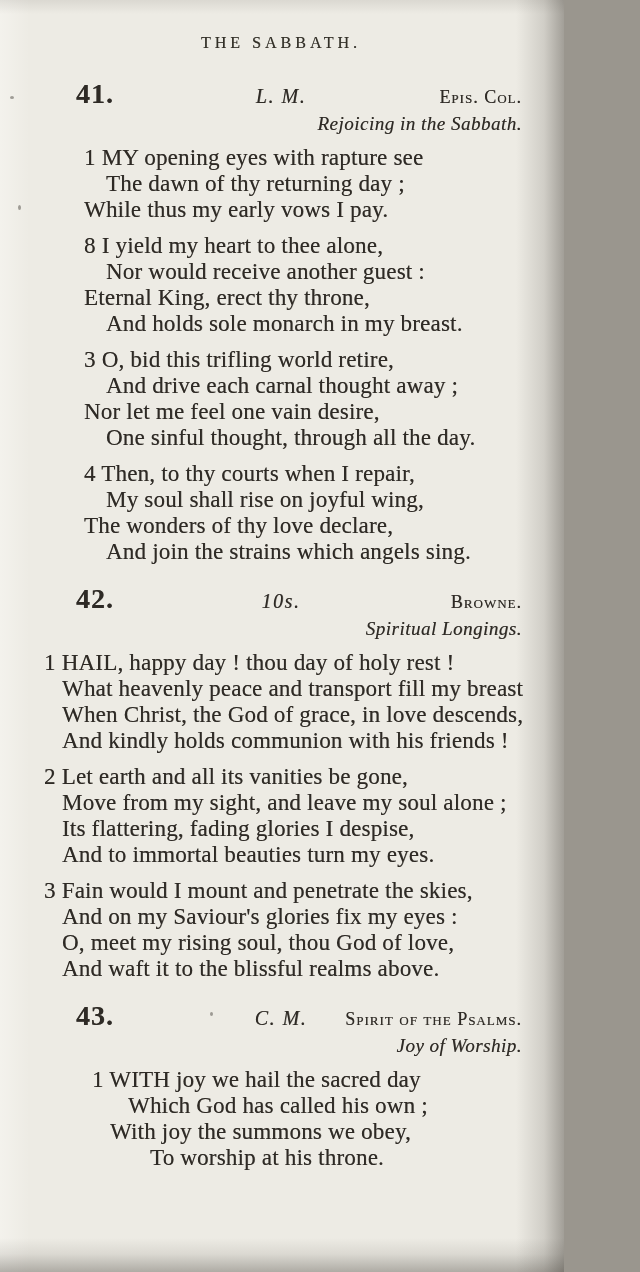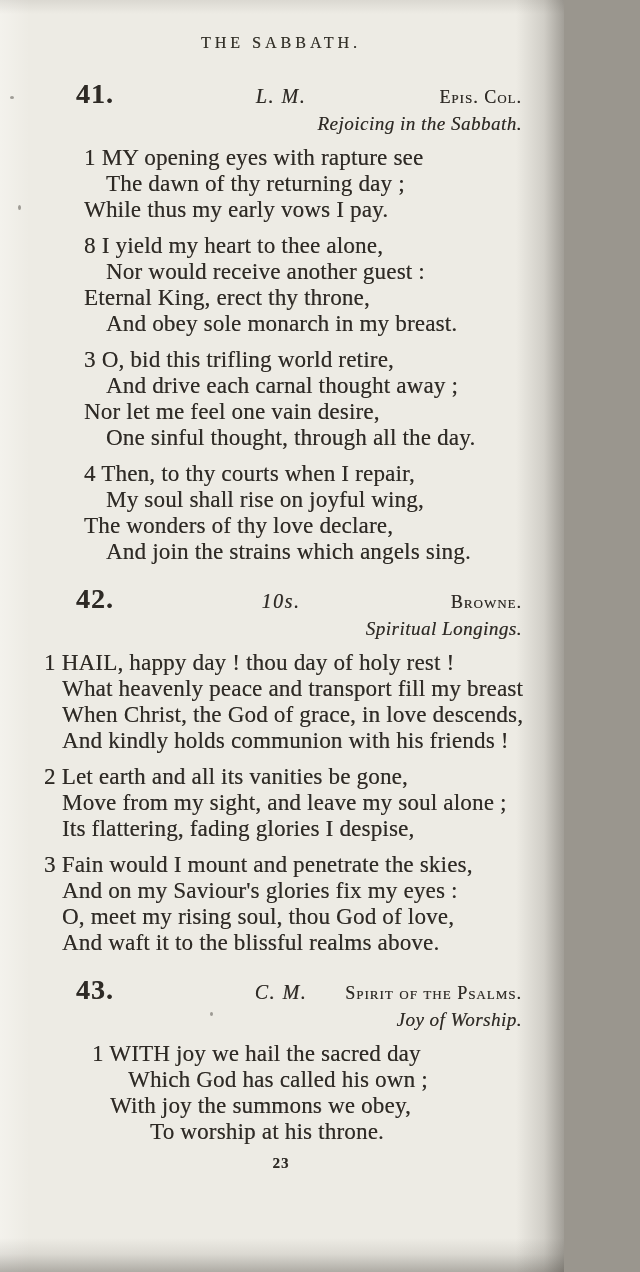--- a/index.html
+++ b/index.html
@@ -117,21 +117,21 @@
 
     <div class="verse">
       <div class="line">1 MY opening eyes with rapture see</div>
       <div class="line">The dawn of thy returning day ;</div>
       <div class="line">While thus my early vows I pay.</div>
     </div>
     <div class="verse">
       <div class="line">8 I yield my heart to thee alone,</div>
       <div class="line">Nor would receive another guest :</div>
       <div class="line">Eternal King, erect thy throne,</div>
-      <div class="line">And obey sole monarch in my breast.</div>
+      <div class="line">And holds sole monarch in my breast.</div>
     </div>
     <div class="verse">
       <div class="line">3 O, bid this trifling world retire,</div>
       <div class="line">And drive each carnal thought away ;</div>
       <div class="line">Nor let me feel one vain desire,</div>
       <div class="line">One sinful thought, through all the day.</div>
     </div>
     <div class="verse">
       <div class="line">4 Then, to thy courts when I repair,</div>
       <div class="line">My soul shall rise on joyful wing,</div>
@@ -151,20 +151,21 @@
     <div class="verse">
       <div class="line">1 HAIL, happy day ! thou day of holy rest !</div>
       <div class="line">What heavenly peace and transport fill my breast</div>
       <div class="line">When Christ, the God of grace, in love descends,</div>
       <div class="line">And kindly holds communion with his friends !</div>
     </div>
     <div class="verse">
       <div class="line">2 Let earth and all its vanities be gone,</div>
       <div class="line">Move from my sight, and leave my soul alone ;</div>
       <div class="line">Its flattering, fading glories I despise,</div>
+      <div class="line">And to immortal beauties turn my eyes.</div>
     </div>
     <div class="verse">
       <div class="line">3 Fain would I mount and penetrate the skies,</div>
       <div class="line">And on my Saviour's glories fix my eyes :</div>
       <div class="line">O, meet my rising soul, thou God of love,</div>
       <div class="line">And waft it to the blissful realms above.</div>
     </div>
   </section>
 
   <section class="hymn hymn-cm">
@@ -176,14 +177,13 @@
     <div class="hymn-title">Joy of Worship.</div>
 
     <div class="verse">
       <div class="line">1 WITH joy we hail the sacred day</div>
       <div class="line">Which God has called his own ;</div>
       <div class="line">With joy the summons we obey,</div>
       <div class="line">To worship at his throne.</div>
     </div>
   </section>
 
-  <div class="page-number">23</div>
 </div>
 
 </body></html>

